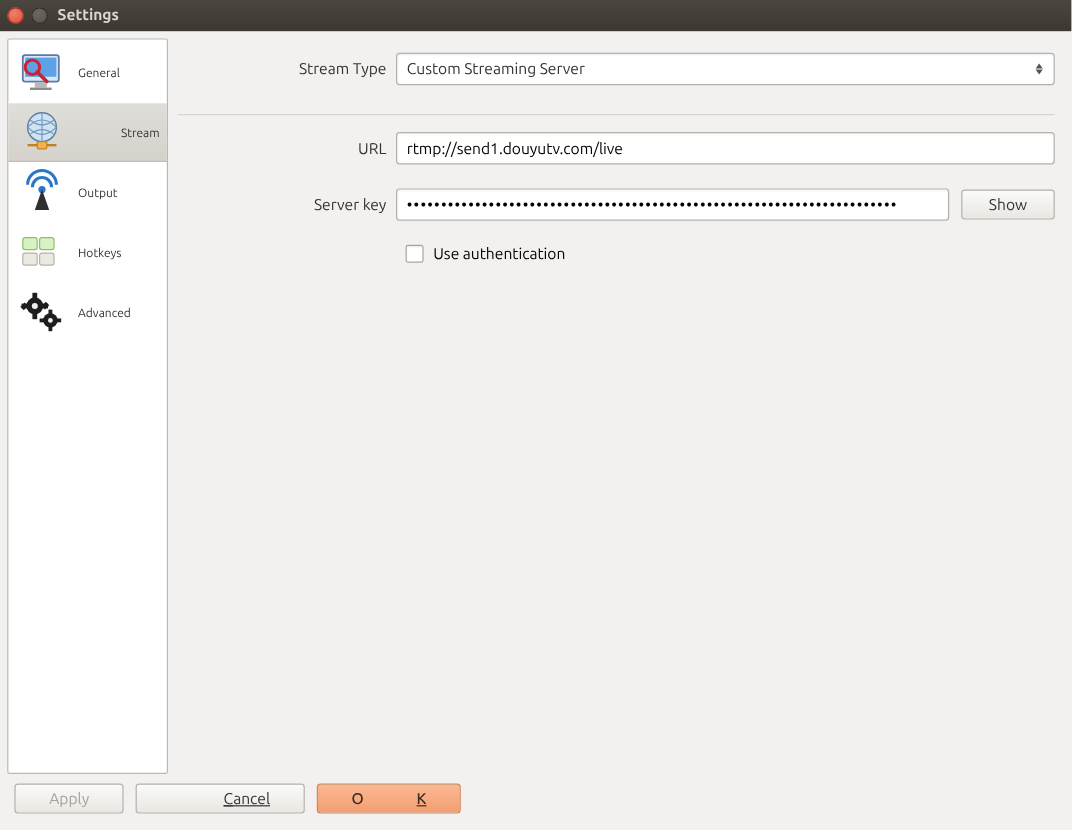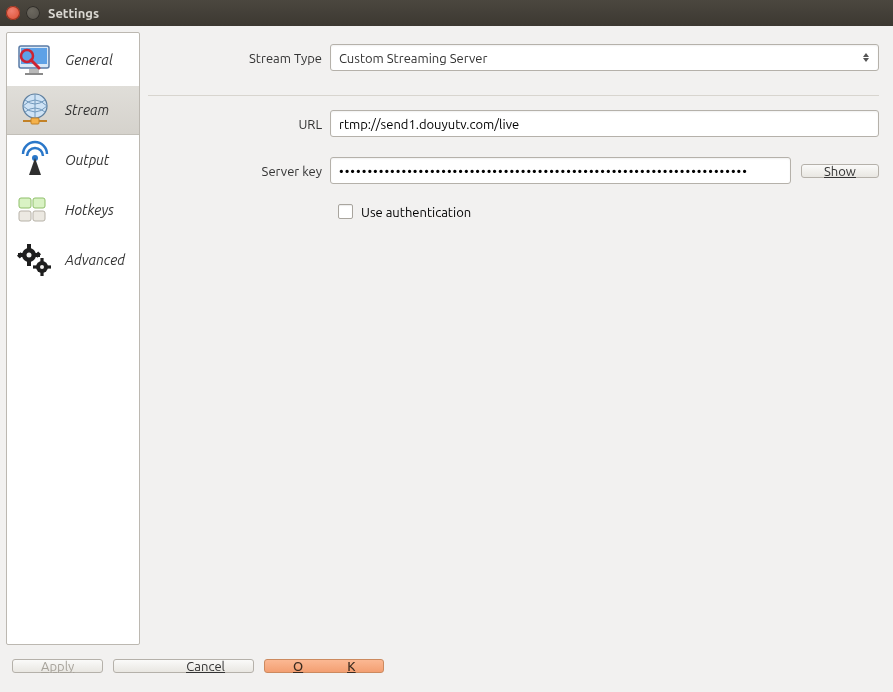--- a/index.html
+++ b/index.html
@@ -9,38 +9,38 @@
     .win-btns { display:flex; gap:6px; }
     .win-btn { width:14px; height:14px; border-radius:50%; display:flex; align-items:center; justify-content:center; }
     .win-close { background:radial-gradient(circle at 40% 35%, #f08070,#d9492b); box-shadow:inset 0 0 0 1px #96321f; }
     .win-min { background:radial-gradient(circle at 40% 35%, #6c685f,#54504a); box-shadow:inset 0 0 0 1px #2f2c27; }
     .title-text { color:#dad8d2; font-weight:600; font-size:13px; }
 
     .content { display:flex; height:619px; padding:6px 6px 0 6px; gap:0; }
     
     .sidebar { width:134px; background:#fff; border:1px solid #bcb8b1; border-radius:2px; padding:2px 0; }
     .sb-item { display:flex; align-items:center; gap:8px; height:50px; padding:0 6px; cursor:pointer; color:#333; }
-    .sb-item.selected { background:linear-gradient(to bottom,#e0ded9,#d5d2cc); box-shadow:inset 0 1px 0 #fff, inset 0 -1px 0 #c2bfb8; }
+    .sb-item.selected { background:linear-gradient(to bottom,#e0ded9,#d5d2cc); box-shadow:inset 0 1px 0 #fff, inset 0 -1px 0 #c2bfb8;justify-content:space-between; }
     .sb-icon { width:44px; height:40px; display:flex; align-items:center; justify-content:center; flex-shrink:0; }
-    .sb-label { font-size:14px;font-style:italic; }
+    .sb-label { font-size:10px; }
 
     
     .main { flex:1; padding:12px 8px 8px 8px; display:flex; flex-direction:column; }
     .row { display:flex; align-items:center; margin-bottom:20px; }
     .row label.fld { width:182px; text-align:right; padding-right:8px; color:#333; }
     .combo, .tinput { flex:1; height:27px; background:#fff; border:1px solid #b5b1aa; border-radius:3px; padding:0 8px; color:#333; display:flex; align-items:center; box-shadow:inset 0 1px 2px rgba(0,0,0,.06); }
     .combo { justify-content:space-between; cursor:pointer; }
     .spinner { width:8px; display:flex; flex-direction:column; gap:1px; align-items:center; }
     .spinner .tri { width:0; height:0; border-left:3px solid transparent; border-right:3px solid transparent; }
     .spinner .up { border-bottom:4px solid #555; }
     .spinner .down { border-top:4px solid #555; }
     .hr { height:1px; background:#d8d5cf; margin:4px 0 14px 0; }
     .tinput input { border:none; outline:none; width:100%; font:inherit; background:transparent; }
     .pw-row .tinput { margin-right:10px; }
-    .btn { height:14px; padding:0 28px; background:linear-gradient(to bottom,#fafaf9,#e9e7e2); border:1px solid #b5b1aa; border-radius:3px; color:#333; cursor:pointer; display:inline-flex; align-items:center; justify-content:center;text-decoration:underline; }
+    .btn { height:25px; padding:0 28px; background:linear-gradient(to bottom,#fafaf9,#e9e7e2); border:1px solid #b5b1aa; border-radius:3px; color:#333; cursor:pointer; display:inline-flex; align-items:center; justify-content:center; }
     .btn.disabled { color:#a7a39b; cursor:default; }
     .btn.primary { background:linear-gradient(to bottom,#fbb893,#f39f72); border-color:#cc8a5f; color:#3a2b20; font-weight:500; }
     .pw-row { align-items:center; }
     .cb-row { margin-left:190px; display:flex; align-items:center; gap:8px; }
     .checkbox { width:15px; height:15px; border:1px solid #a9a59e; border-radius:2px; background:#fff; box-shadow:inset 0 1px 1px rgba(0,0,0,.08); }
 
     
     .footer { height:41px; display:flex; justify-content:flex-start; align-items:center; gap:10px; padding:0 12px; }
     .footer .btn { min-width:78px; }
     .underline-char { text-decoration:underline;margin-left:44px; }

